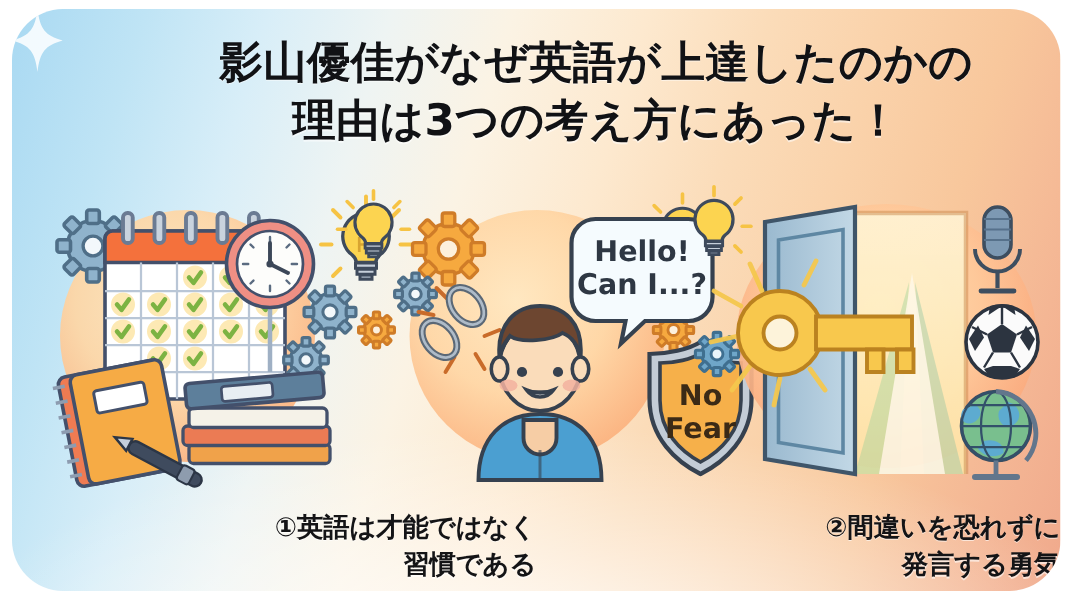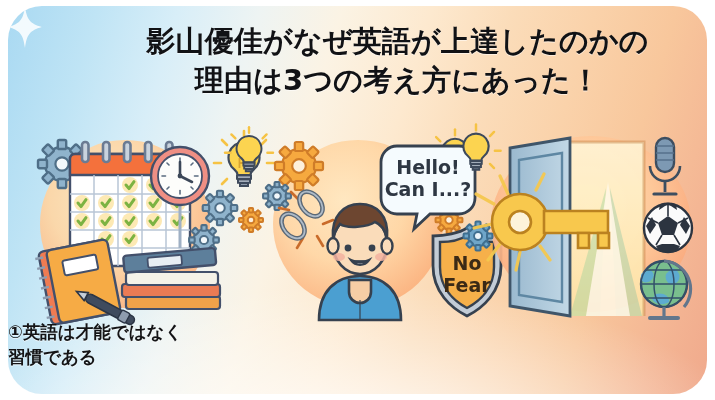--- a/index.html
+++ b/index.html
@@ -34,23 +34,23 @@
   .blob{position:absolute; left:50%; top:50%; transform:translate(-50%,-50%);
         width:170px; height:168px; border-radius:50%;
         background:radial-gradient(circle at 42% 36%, #ffe7bf 0%, #ffd6a4 42%, #fbb07c 78%, #f79a6e 100%);
         opacity:.92;}
   .p3 .blob{width:200px;height:176px;
         background:radial-gradient(circle at 48% 40%, #ffe2b6 0%, #ffc99a 45%, #f79368 100%);}
   svg{position:absolute; left:0; top:0; overflow:visible;}
 
   
   #captions{position:absolute; left:0; top:314px; width:100%; height:80px; display:flex;}
-  .cap{flex:1 1 0; text-align:left; color:#141416; font-weight:bold;
+  .cap{flex:1 1 0; text-align:right; color:#141416; font-weight:bold;
        font-size:17.5px; line-height:1.42; white-space:pre-line;
-       text-shadow:0 1px 0 rgba(255,255,255,.6);}
+       text-shadow:0 1px 0 rgba(255,255,255,.6);margin-top:20px;}
 
   .sparkle{position:absolute; right:22px; bottom:26px; width:34px; height:42px;
            opacity:.85;}
 </style>
 </head>
 <body>
 
 <div id="card">
 
   <div id="title">影山優佳がなぜ英語が上達したのかの
@@ -544,19 +544,21 @@
           <path d="M176 190h28" stroke="#62768c" stroke-width="4" stroke-linecap="round"></path>
         </g>
       </svg>
     </div>
 
   </div>
 
   <div id="captions">
     <div class="cap">①英語は才能ではなく
 習慣である</div>
+    <div class="cap">②間違いを恐れずに
+発言する勇気</div>
   </div>
 
   <svg class="sparkle" viewBox="0 0 40 50">
     <path d="M20 0c2 16 6 21 20 25-14 4-18 9-20 25-2-16-6-21-20-25 14-4 18-9 20-25z" fill="#ffffff"></path>
   </svg>
 
 </div>
 
 </body></html>

